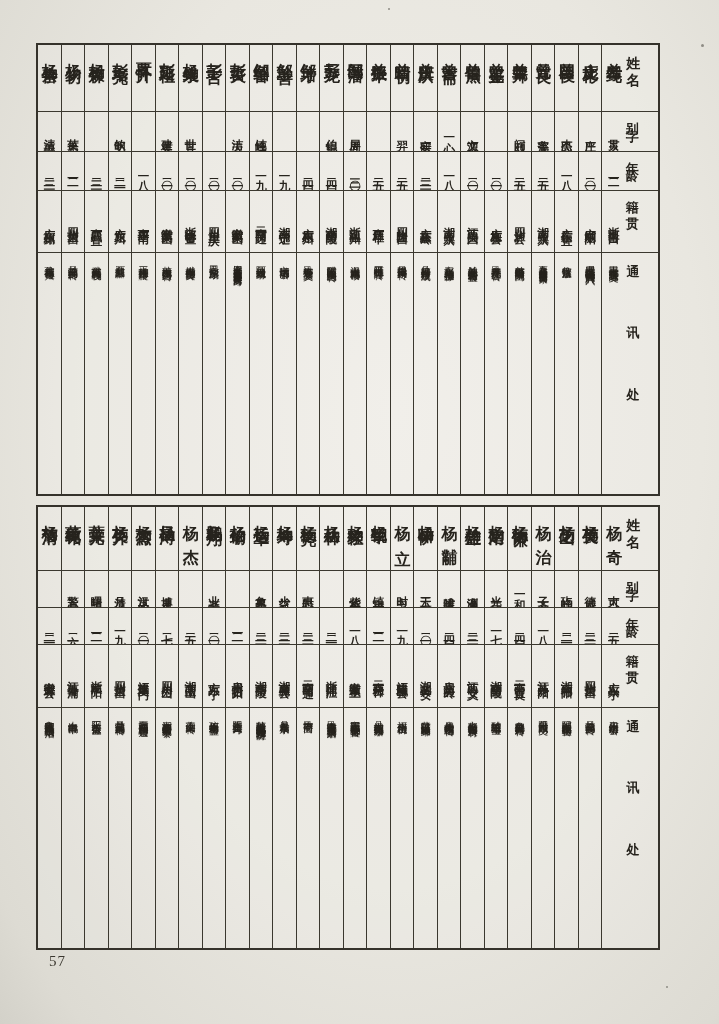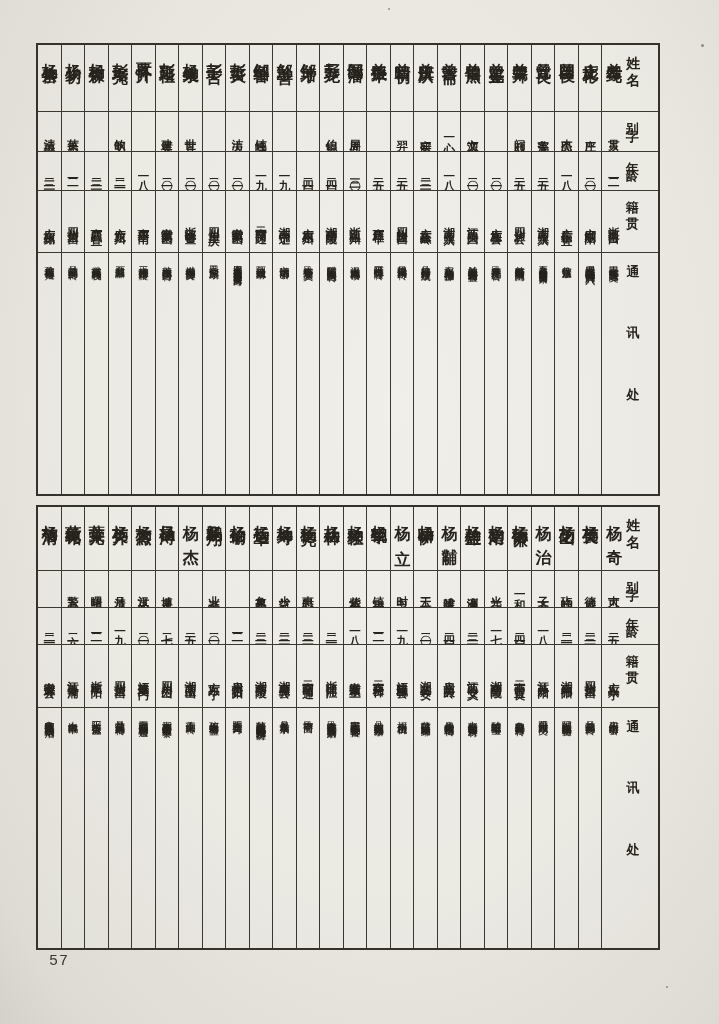--- a/index.html
+++ b/index.html
@@ -43,21 +43,21 @@
   .addr2 .v{font-size:9px;height:132px;line-height:1.15;}
   
   .hcell .v{font-weight:700;}
   .h-name .v{font-size:14px;letter-spacing:17px;}
   .h-zi .v{font-size:13px;letter-spacing:6px;}
   .h-age .v{font-size:13px;letter-spacing:6px;}
   .h-origin .v{font-size:13px;letter-spacing:16px;}
   .h-addr .v{font-size:13px;letter-spacing:62px;}
   .pageno{
     position:absolute;left:49px;top:953px;
-    font-family:Liberation Mono, monospace;
+    font-family:Liberation Serif, serif;
     font-size:15px;color:#3a372f;letter-spacing:1px;
   }
   .speck{position:absolute;background:#8e8c85;border-radius:50%;}
 </style>
 </head>
 <body>
 
 <div class="page">
 
   <div class="dtable t1">

